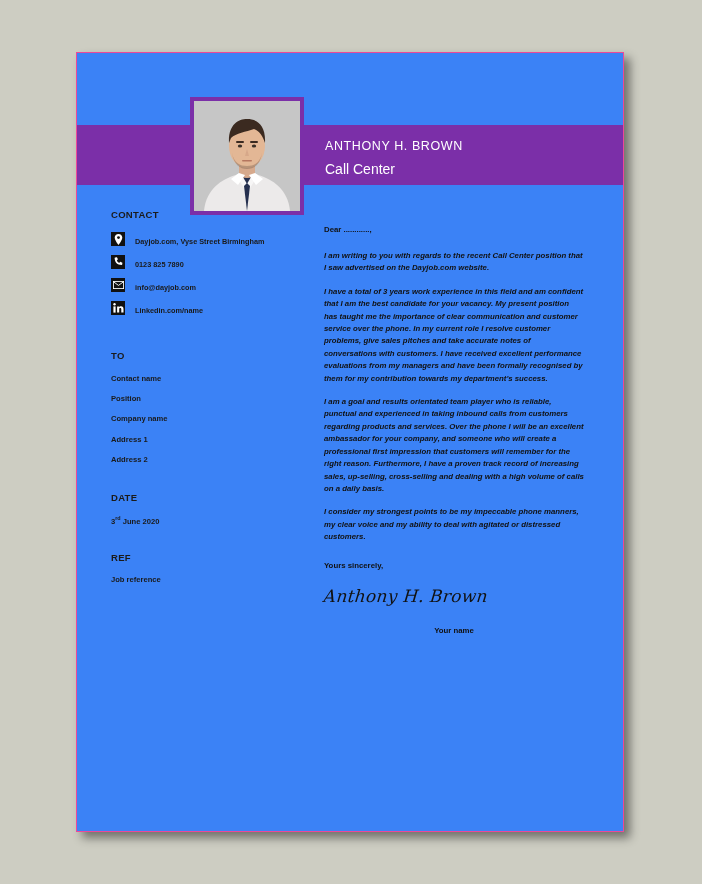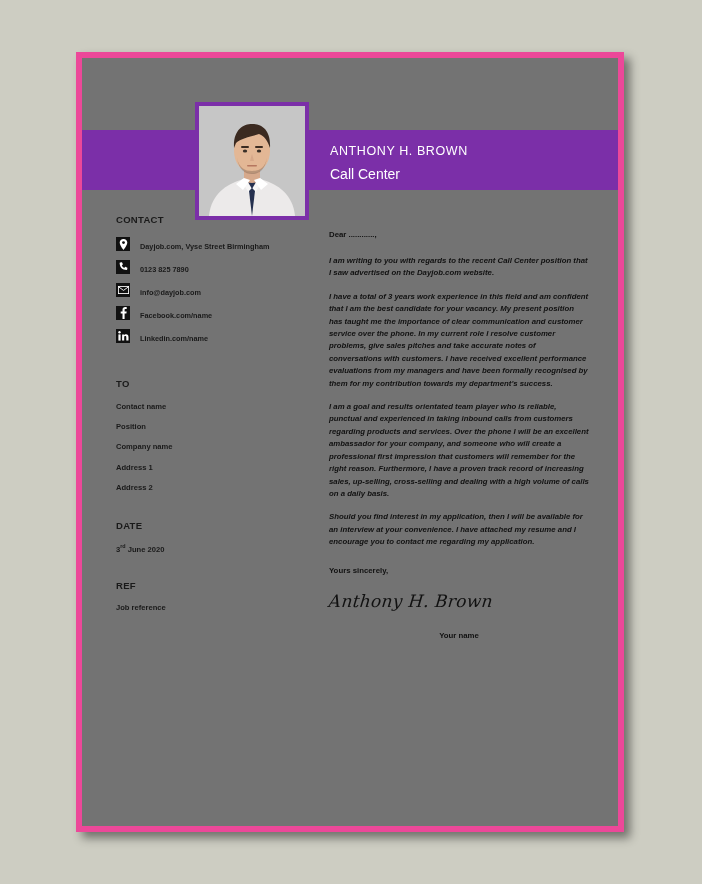--- a/index.html
+++ b/index.html
@@ -13,22 +13,22 @@
     font-family: "Liberation Sans", sans-serif;
     overflow: hidden;
   }
 
   #page {
     position: absolute;
     left: 76px;
     top: 52px;
     width: 548px;
     height: 780px;
-    background: #737373;
-    border: 6px solid #ec4899;
+    background: #3b82f6;
+    border: 1px solid #ec4899;
     box-shadow: 6px 6px 9px rgba(0,0,0,0.45);
     box-sizing: border-box;
     overflow: hidden;
   }
 
   
   #band {
     position: absolute;
     left: 0;
     top: 72px;
@@ -233,28 +233,20 @@
     <div class="contact-row">
       <span class="contact-icon">
         <svg width="11" height="8" viewBox="0 0 11 8">
             <rect x="0.4" y="0.4" width="10.2" height="7.2" fill="none" stroke="#fff" stroke-width="0.9"></rect>
             <path d="M0.8 1 5.5 4.4 10.2 1" fill="none" stroke="#fff" stroke-width="0.9"></path>
           </svg>
       </span>
       <span class="contact-text">info@dayjob.com</span>
     </div>
 
-    <div class="contact-row">
-      <span class="contact-icon">
-        <svg width="7" height="12" viewBox="0 0 7 12">
-            <path d="M4.6 12V6.6h1.8l.3-2.1H4.6V3.1c0-.6.2-1 1-1h1.1V.1C6.4.1 5.8 0 5.1 0 3.6 0 2.5.9 2.5 2.7v1.8H.7v2.1h1.8V12z" fill="#fff"></path>
-          </svg>
-      </span>
-      <span class="contact-text">Facebook.com/name</span>
-    </div>
 
     <div class="contact-row">
       <span class="contact-icon">
         <svg width="11" height="10" viewBox="0 0 11 10">
             <rect x="0.4" y="3.4" width="2.2" height="6.2" fill="#fff"></rect>
             <circle cx="1.5" cy="1.3" r="1.2" fill="#fff"></circle>
             <path d="M4.1 3.4h2.1v.9c.3-.6 1-1 1.9-1 1.5 0 2.4.9 2.4 2.7v3.6H8.3V6.4c0-.9-.3-1.4-1.1-1.4-.7 0-1 .5-1 1.4v3.2H4.1z" fill="#fff"></path>
           </svg>
       </span>
       <span class="contact-text">Linkedin.com/name</span>
@@ -280,19 +272,19 @@
 
     <div class="section-title">REF</div>
     <div class="small-value">Job reference</div>
   </div>
 
   <div id="body-col">
     <div class="salutation">Dear ............,</div>
     <div class="para">I am writing to you with regards to the recent Call Center position that I saw advertised on the Dayjob.com website.</div>
     <div class="para">I have a total of 3 years work experience in this field and am confident that I am the best candidate for your vacancy. My present position has taught me the importance of clear communication and customer service over the phone. In my current role I resolve customer problems, give sales pitches and take accurate notes of conversations with customers. I have received excellent performance evaluations from my managers and have been formally recognised by them for my contribution towards my department's success.</div>
     <div class="para">I am a goal and results orientated team player who is reliable, punctual and experienced in taking inbound calls from customers regarding products and services. Over the phone I will be an excellent ambassador for your company, and someone who will create a professional first impression that customers will remember for the right reason. Furthermore, I have a proven track record of increasing sales, up-selling, cross-selling and dealing with a high volume of calls on a daily basis.</div>
-    <div class="para">Should you find interest in my application, then I will be available for an interview at your convenience. I have attached my resume and I encourage you to contact me regarding my application.</div>
+    <div class="para">I consider my strongest points to be my impeccable phone manners, my clear voice and my ability to deal with agitated or distressed customers.</div>
     <div class="closing">Yours sincerely,</div>
     <div id="signature">Anthony H. Brown</div>
     <div id="your-name">Your name</div>
   </div>
 
 </div>
 
 </body></html>

